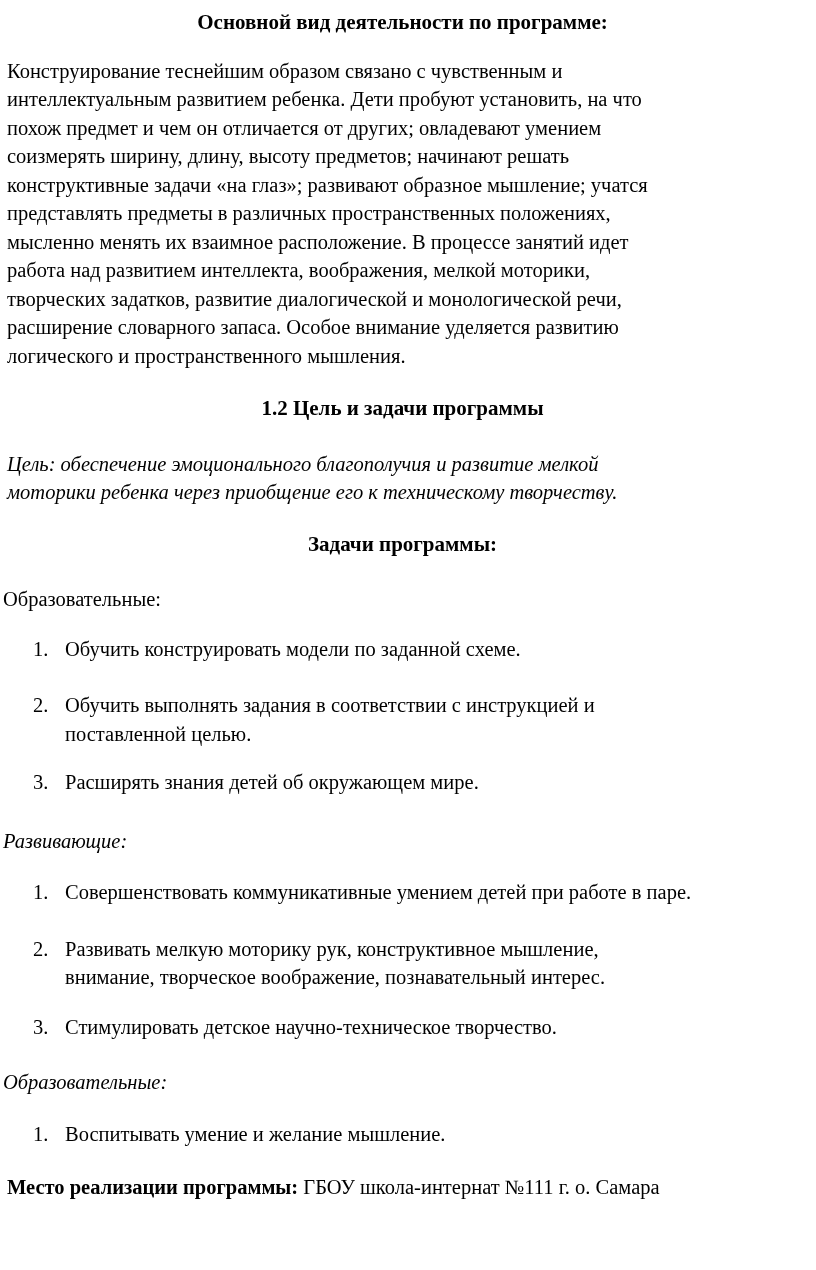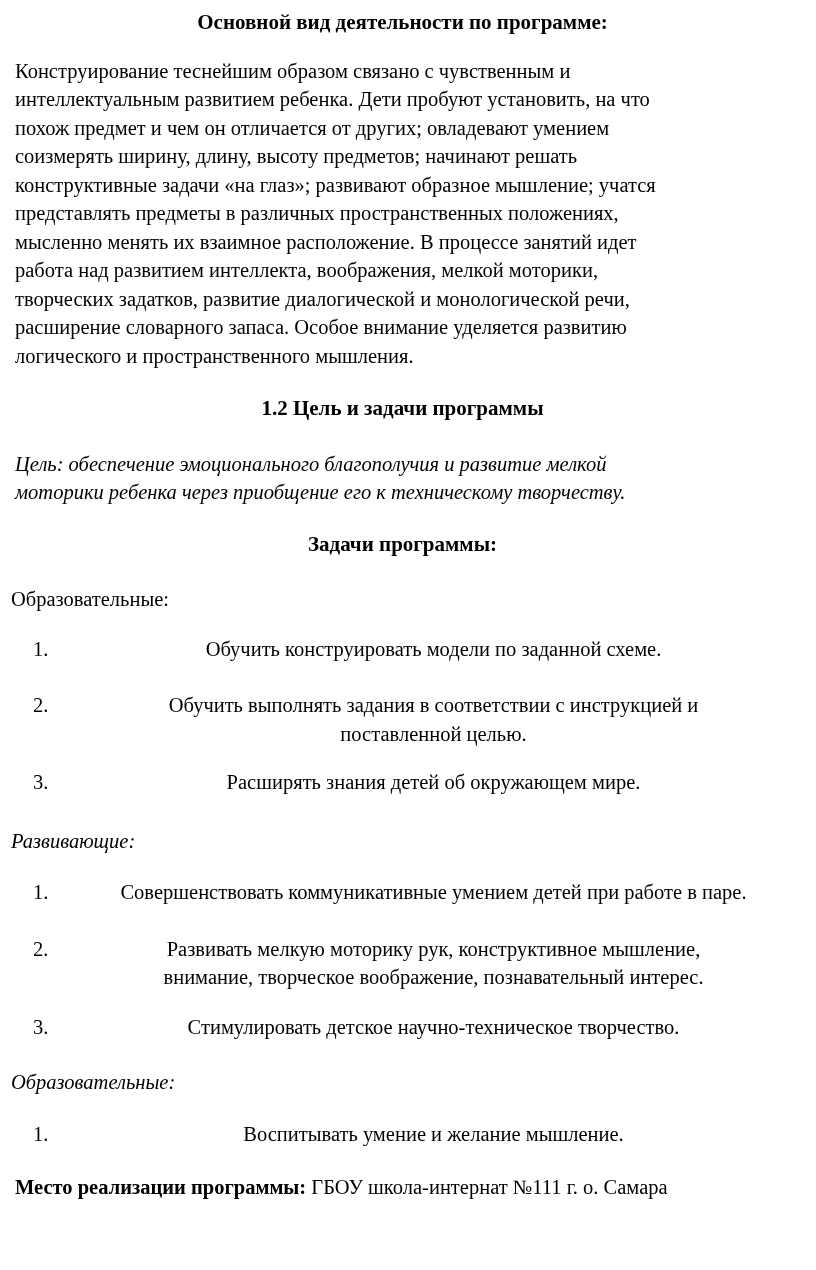--- a/index.html
+++ b/index.html
@@ -14,30 +14,30 @@
     font-family: "Liberation Serif", "DejaVu Serif", serif;
     font-size: 20.5px;
     line-height: 28.5px;
   }
   .centered {
     text-align: center;
     font-weight: bold;
     font-size: 21px;
     margin: 0;
   }
-  .body-par { margin: 12px; }
+  .body-par { margin: 4px; }
   .pre { white-space: pre-line; }
-  .group-label { margin: 8px; }
+  .group-label { margin: 0; }
   .list-item { display: flex; align-items: flex-start; margin: 0; }
   .num {
     flex: 0 0 auto;
     width: 32px;
     margin-left: 30px;
   }
-  .item-text { flex: 1 1 auto; text-align: center; }
+  .item-text { flex: 1 1 auto; }
   .loc-label { font-weight: bold; }
   
   .mb20 { margin-bottom: 20px; }
   .mb21 { margin-bottom: 21px; }
   .mb23 { margin-bottom: 23px; font-style: italic; }
   .mb24 { margin-bottom: 24px; }
   .mb25 { margin-bottom: 25px; }
   .mb27 { margin-bottom: 27px; }
   .mb28 { margin-bottom: 28px; }
   .mb30 { margin-bottom: 30px; }

